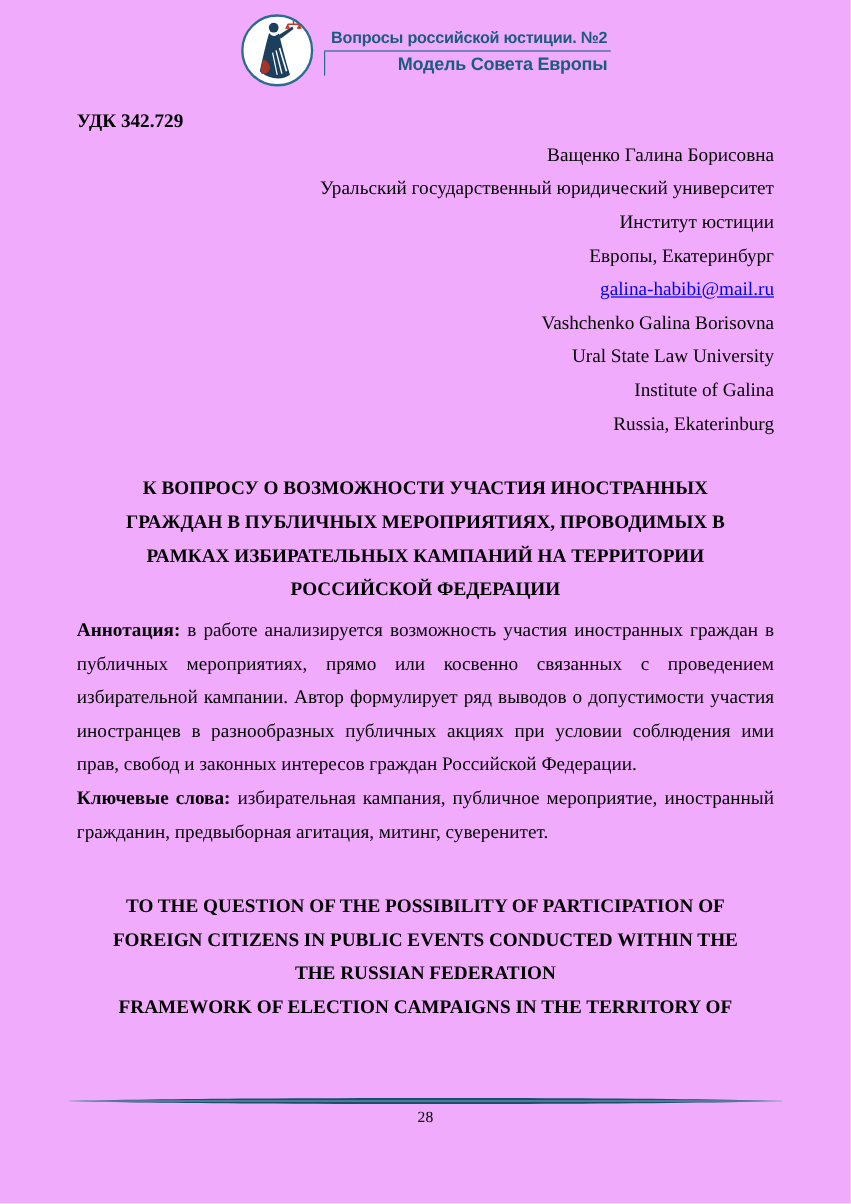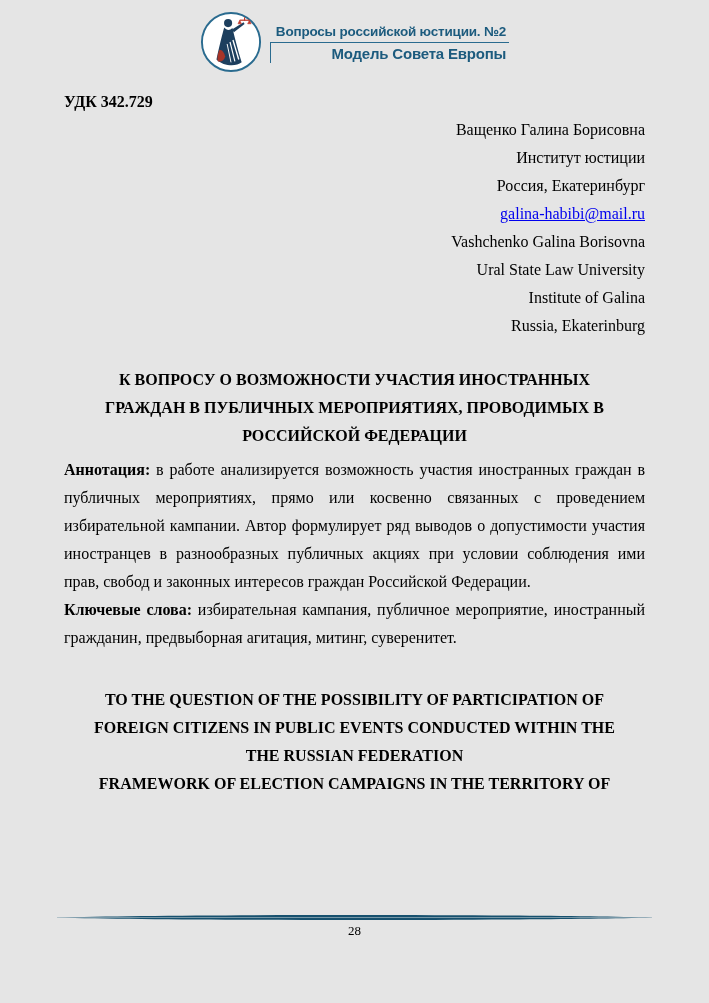--- a/index.html
+++ b/index.html
@@ -1,21 +1,21 @@
 <!DOCTYPE html>
 <html lang="ru"><head>
 <meta charset="utf-8">
 <style>
   html, body { margin: 0; padding: 0; background: #ffffff; }
   .page {
     position: relative;
     width: 709px;
     height: 1003px;
     margin: 0 auto;
-    background: #e5e5e5;
+    background: #f0abfc;
     font-family: "Liberation Serif", "DejaVu Serif", serif;
     color: #000000;
     overflow: hidden;
   }
 
   
   .journal-header {
     display: flex;
     justify-content: center;
     align-items: center;
@@ -131,34 +131,36 @@
       </div>
     </div>
   </header>
 
   <main class="content">
 
     <p class="udc">УДК 342.729</p>
 
     <div class="byline">
       <div>Ващенко Галина Борисовна</div>
+      <div>Уральский государственный юридический университет</div>
       <div>Институт юстиции</div>
-      <div>Россия, Екатеринбург</div>
+      <div>Европы, Екатеринбург</div>
       <div>
         <a class="email-link" href="#">galina-habibi@mail.ru</a>
       </div>
       <div>Vashchenko Galina Borisovna</div>
       <div>Ural State Law University</div>
       <div>Institute of Galina</div>
       <div>Russia, Ekaterinburg</div>
     </div>
 
     <h1 class="title-ru">
       <div>К ВОПРОСУ О ВОЗМОЖНОСТИ УЧАСТИЯ ИНОСТРАННЫХ</div>
       <div>ГРАЖДАН В ПУБЛИЧНЫХ МЕРОПРИЯТИЯХ, ПРОВОДИМЫХ В</div>
+      <div>РАМКАХ ИЗБИРАТЕЛЬНЫХ КАМПАНИЙ НА ТЕРРИТОРИИ</div>
       <div>РОССИЙСКОЙ ФЕДЕРАЦИИ</div>
     </h1>
 
     <p class="para abstract">
       <span class="label">Аннотация:</span>
       <span>в работе анализируется возможность участия иностранных граждан в публичных мероприятиях, прямо или косвенно связанных с проведением избирательной кампании. Автор формулирует ряд выводов о допустимости участия иностранцев в разнообразных публичных акциях при условии соблюдения ими прав, свобод и законных интересов граждан Российской Федерации.</span>
     </p>
 
     <p class="para">
       <span class="label">Ключевые слова:</span>

